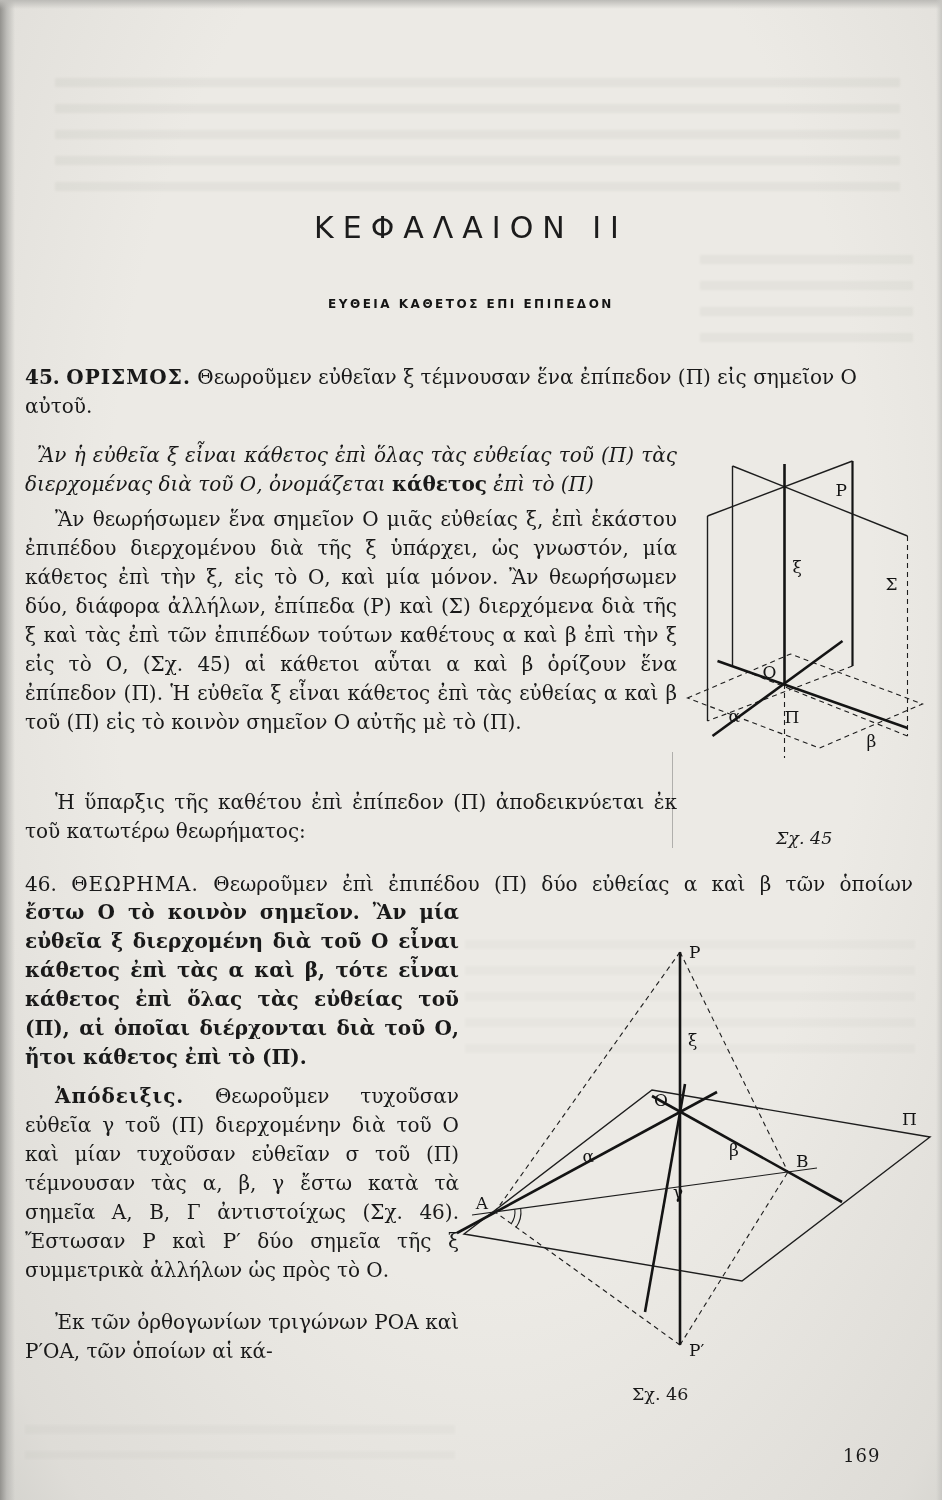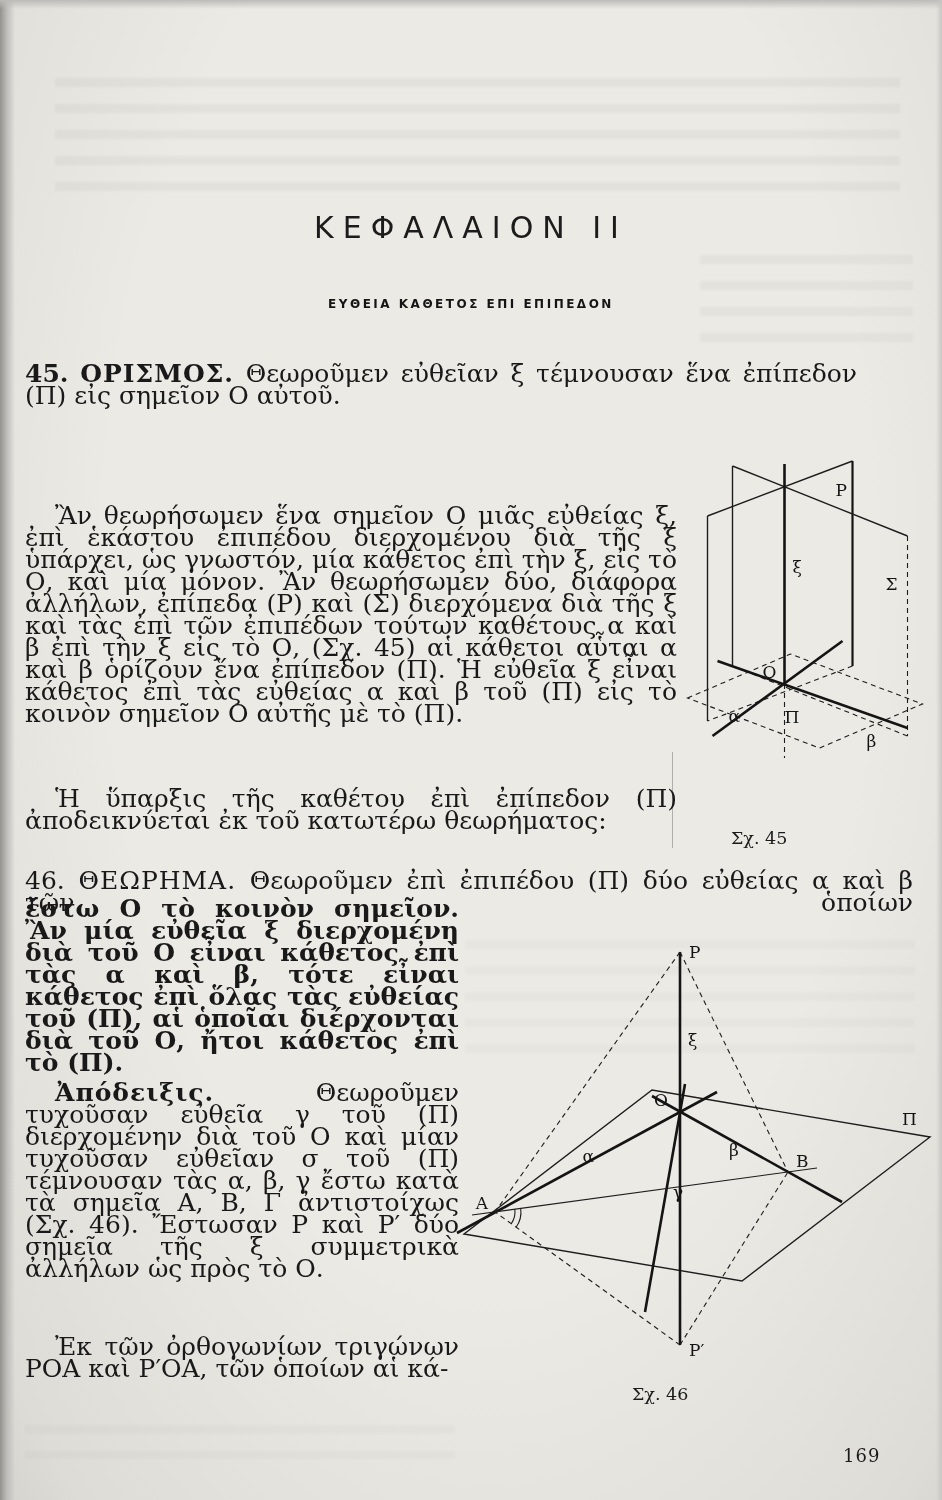--- a/index.html
+++ b/index.html
@@ -22,39 +22,39 @@
   .artifact-line{position:absolute;pointer-events:none;background:rgba(80,80,78,0.38);}
 
   h1,h2,p,figure,figcaption{margin:0;padding:0;}
   .chapter{position:absolute;left:0;top:210px;width:100%;text-align:center;
     font-family:"DejaVu Sans","Liberation Sans",sans-serif;
     font-size:30px;font-weight:normal;letter-spacing:9px;color:#1c1c1c;}
   .title{position:absolute;left:0;top:297px;width:100%;text-align:center;
     font-family:"DejaVu Sans","Liberation Sans",sans-serif;
     font-size:12px;font-weight:bold;letter-spacing:2.5px;color:#151515;}
 
-  p.blk{position:absolute;font-size:25px;line-height:22px;text-align:justify;}
+  p.blk{position:absolute;font-size:20px;line-height:29px;text-align:justify;}
   .b{font-weight:bold;}
   .sp{letter-spacing:1px;}
   .up{font-style:normal;}
 
   .p45-intro{left:25px;top:363px;width:832px;}
   .p45-def{left:25px;top:441px;width:652px;font-style:italic;line-height:30px;text-indent:12px;}
   .p45-body{left:25px;top:505px;width:652px;text-indent:30px;}
   .p45-close{left:25px;top:788px;width:652px;text-indent:30px;}
   .p46-line1{left:25px;top:870px;width:888px;font-weight:normal;text-align:justify;text-align-last:justify;}
   .p46-rest{left:25px;top:898px;width:434px;font-weight:bold;}
   .p46-proof{left:25px;top:1082px;width:434px;text-indent:30px;}
-  .p46-cont{left:25px;top:1308px;width:434px;text-indent:30px;margin-top:28px;}
+  .p46-cont{left:25px;top:1308px;width:434px;text-indent:30px;}
 
   figure{position:absolute;}
   .fig45{left:672px;top:436px;width:266px;}
   .fig46{left:452px;top:922px;width:488px;}
   figcaption{font-size:17.5px;color:#1a1a1a;margin-top:3px;}
-  .fig45 figcaption{padding-left:59px;}
+  .fig45 figcaption{padding-left:104px;font-style:italic;}
   .fig46 figcaption{padding-left:180px;}
 
   .page-number{position:absolute;left:843px;top:1445px;font-size:18px;letter-spacing:1px;color:#1a1a1a;}
 
   
   .sv-s{stroke:#1d1d1d;stroke-width:1.4;fill:none;}
   .sv-b{stroke:#141414;stroke-width:2.6;fill:none;}
   .sv-b2{stroke:#141414;stroke-width:2.2;fill:none;}
   .sv-d{stroke:#1d1d1d;stroke-width:1.1;fill:none;stroke-dasharray:5 4;}
   .sv-thin{stroke:#1d1d1d;stroke-width:1.1;fill:none;}
@@ -72,20 +72,21 @@
   <div class="bleed" style="left:700px;top:255px;width:213px;height:95px;opacity:.5;"></div>
   <div class="bleed" style="left:465px;top:940px;width:450px;height:130px;opacity:.3;"></div>
   <div class="bleed" style="left:25px;top:1425px;width:430px;height:34px;opacity:.3;"></div>
   <div class="artifact-line" style="left:672px;top:752px;width:1px;height:96px;"></div>
 
   <h1 class="chapter">ΚΕΦΑΛΑΙΟΝ II</h1>
   <h2 class="title">ΕΥΘΕΙΑ ΚΑΘΕΤΟΣ ΕΠΙ ΕΠΙΠΕΔΟΝ</h2>
 
   <p class="blk p45-intro"><span class="b">45.</span> <span class="b sp">ΟΡΙΣΜΟΣ.</span> <span>Θεωροῦμεν εὐθεῖαν ξ τέμνουσαν ἕνα ἐπίπεδον (Π) εἰς σημεῖον Ο αὐτοῦ.</span></p>
 
+  <p class="blk p45-def"><span>Ἂν ἡ εὐθεῖα ξ εἶναι κάθετος ἐπὶ ὅλας τὰς εὐθείας τοῦ (Π) τὰς διερχομένας διὰ τοῦ Ο, ὀνομάζεται</span> <span class="b up">κάθετος</span> <span>ἐπὶ τὸ (Π)</span></p>
 
   <p class="blk p45-body">Ἂν θεωρήσωμεν ἕνα σημεῖον Ο μιᾶς εὐθείας ξ, ἐπὶ ἑκάστου ἐπιπέδου διερχομένου διὰ τῆς ξ ὑπάρχει, ὡς γνωστόν, μία κάθετος ἐπὶ τὴν ξ, εἰς τὸ Ο, καὶ μία μόνον. Ἂν θεωρήσωμεν δύο, διάφορα ἀλλήλων, ἐπίπεδα (Ρ) καὶ (Σ) διερχόμενα διὰ τῆς ξ καὶ τὰς ἐπὶ τῶν ἐπιπέδων τούτων καθέτους α καὶ β ἐπὶ τὴν ξ εἰς τὸ Ο, (Σχ. 45) αἱ κάθετοι αὗται α καὶ β ὁρίζουν ἕνα ἐπίπεδον (Π). Ἡ εὐθεῖα ξ εἶναι κάθετος ἐπὶ τὰς εὐθείας α καὶ β τοῦ (Π) εἰς τὸ κοινὸν σημεῖον Ο αὐτῆς μὲ τὸ (Π).</p>
 
   <p class="blk p45-close">Ἡ ὕπαρξις τῆς καθέτου ἐπὶ ἐπίπεδον (Π) ἀποδεικνύεται ἐκ τοῦ κατωτέρω θεωρήματος:</p>
 
   <figure class="fig45">
     <svg viewBox="0 0 265 385" width="266" height="385">
 
       <line class="sv-s" x1="35" y1="80" x2="180" y2="25"></line>
       <line class="sv-b2" x1="180" y1="25" x2="180" y2="230"></line>

